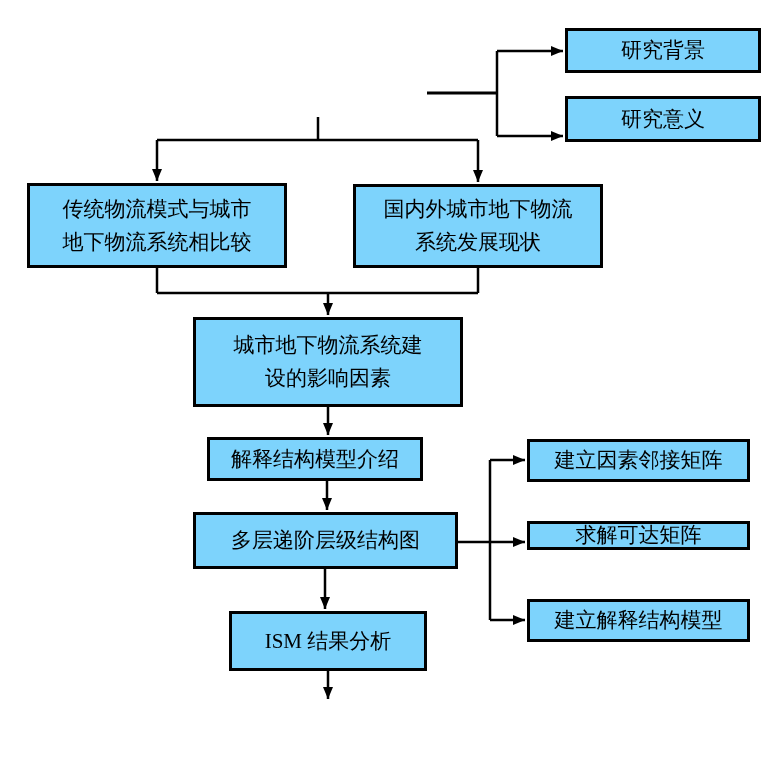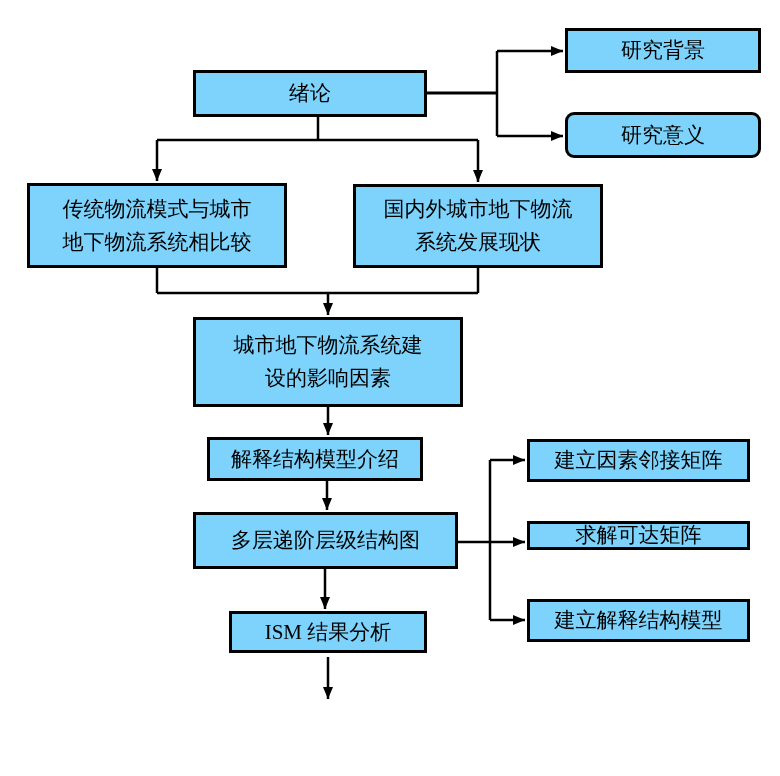--- a/index.html
+++ b/index.html
@@ -31,30 +31,30 @@
     display: flex;
     align-items: center;
     justify-content: center;
     text-align: center;
     font-size: 21px;
     line-height: 1.55;
     white-space: pre-line;
   }
   #n-intro        { left: 193px; top: 70px;  width: 234px; height: 47px; }
   #n-background   { left: 565px; top: 28px;  width: 196px; height: 45px; }
-  #n-significance { left: 565px; top: 112px; width: 196px; height: 46px; border-radius: 9px; }
+  #n-significance { left: 565px; top: 96px; width: 196px; height: 46px; }
   #n-comparison   { left: 27px;  top: 183px; width: 260px; height: 85px; }
   #n-status       { left: 353px; top: 184px; width: 250px; height: 84px; }
   #n-factors      { left: 193px; top: 317px; width: 270px; height: 90px; }
   #n-ism-intro    { left: 207px; top: 437px; width: 216px; height: 44px; }
   #n-hierarchy    { left: 193px; top: 512px; width: 265px; height: 57px; }
   #n-adjacency    { left: 527px; top: 439px; width: 223px; height: 43px; }
   #n-reachability { left: 527px; top: 521px; width: 223px; height: 29px; }
   #n-build-ism    { left: 527px; top: 599px; width: 223px; height: 43px; }
-  #n-result       { left: 229px; top: 611px; width: 198px; height: 42px; }
+  #n-result       { left: 229px; top: 611px; width: 198px; height: 60px; }
   #n-conclusion   { left: 230px; top: 701px; width: 196px; height: 42px; }
 </style>
 </head>
 <body>
 
 <div class="canvas">
 
   <svg class="connector-layer" width="780" height="776" viewBox="0 0 780 776" fill="none" stroke="#000000" stroke-width="2.5">
     <defs>
       <marker id="arrow" viewBox="0 0 12 10" refX="12" refY="5" markerWidth="12" markerHeight="10" markerUnits="userSpaceOnUse" orient="auto">
@@ -83,21 +83,20 @@
     <path d="M458,542 H490"></path>
     <path d="M490,460 V620"></path>
     <path d="M490,460 H525" marker-end="url(#arrow)"></path>
     <path d="M490,542 H525" marker-end="url(#arrow)"></path>
     <path d="M490,620 H525" marker-end="url(#arrow)"></path>
 
     <path d="M325,569 V609" marker-end="url(#arrow)"></path>
     <path d="M328,657 V699" marker-end="url(#arrow)"></path>
   </svg>
 
-  <div class="node" id="n-intro">绪论</div>
   <div class="node" id="n-background">研究背景</div>
   <div class="node" id="n-significance">研究意义</div>
   <div class="node" id="n-comparison">传统物流模式与城市
 地下物流系统相比较</div>
   <div class="node" id="n-status">国内外城市地下物流
 系统发展现状</div>
   <div class="node" id="n-factors">城市地下物流系统建
 设的影响因素</div>
   <div class="node" id="n-ism-intro">解释结构模型介绍</div>
   <div class="node" id="n-hierarchy">多层递阶层级结构图</div>

